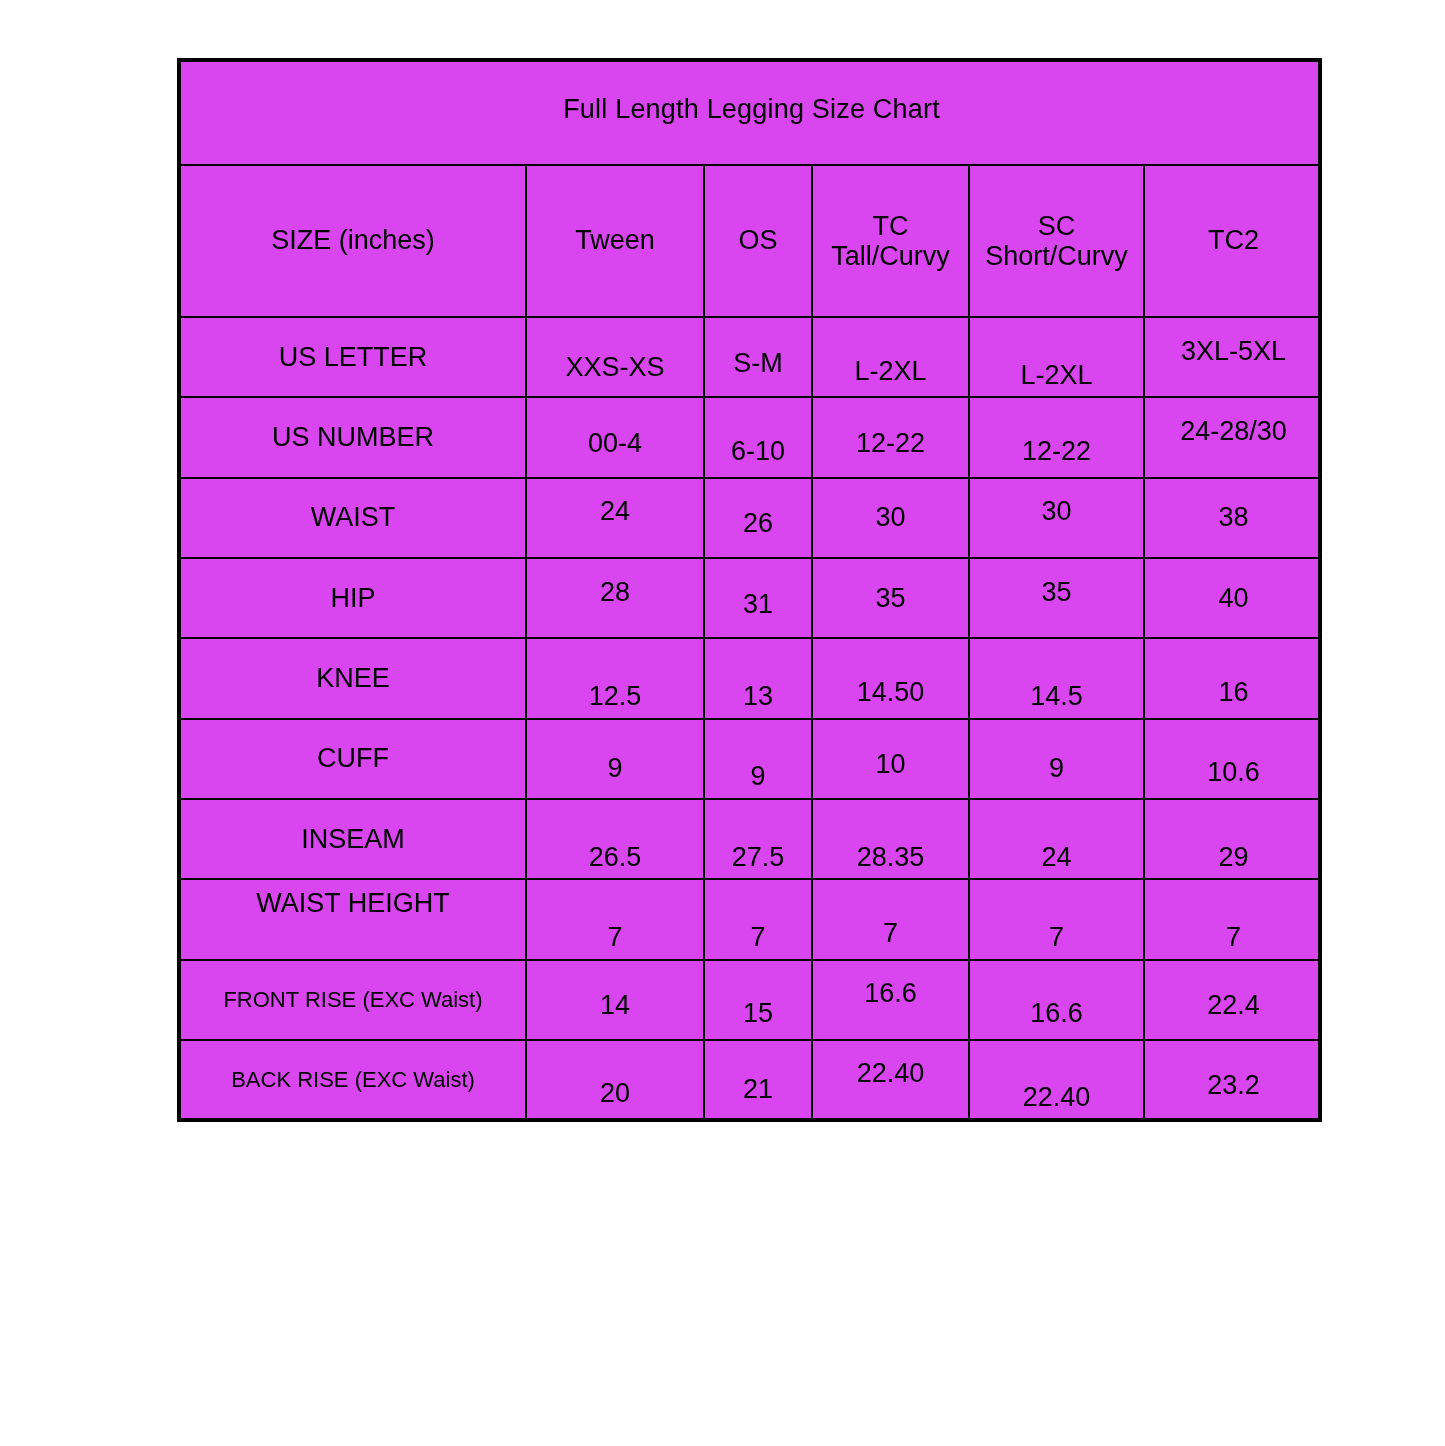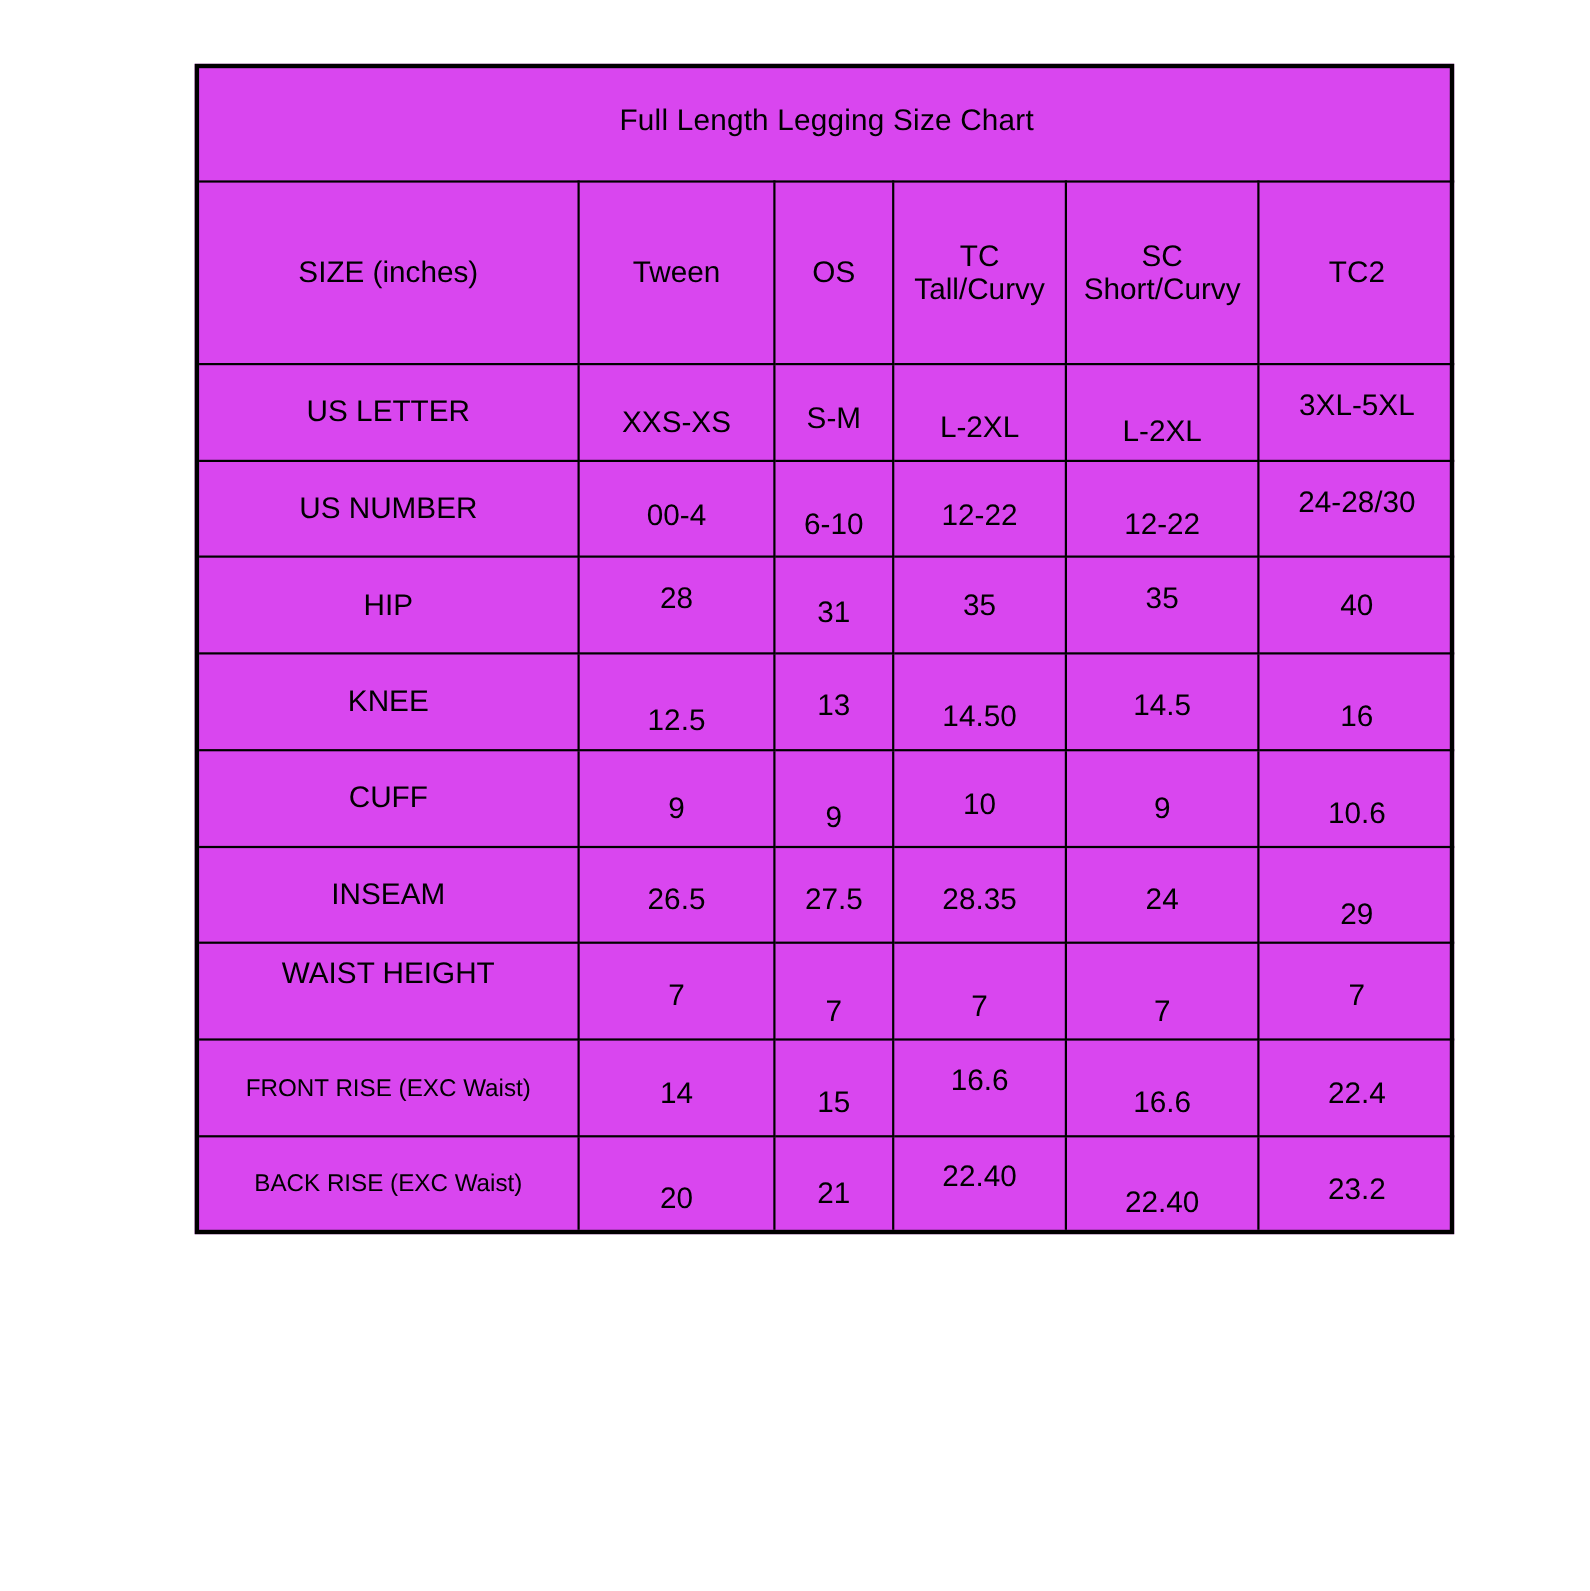--- a/index.html
+++ b/index.html
@@ -80,21 +80,21 @@
   col.c2 { width: 108px; }
   col.c3 { width: 157px; }
   col.c4 { width: 175px; }
   col.c5 { width: 178px; }
 
   
   .nudge-d6 { position: relative; top: 6px; }
   .nudge-d10 { position: relative; top: 10px; }
   .nudge-d14 { position: relative; top: 14px; }
   .nudge-d18 { position: relative; top: 18px; }
-  .nudge-d22 { position: relative; top: 4px; }
+  .nudge-d22 { position: relative; top: 18px; }
   .nudge-u6 { position: relative; top: -6px; text-align: center; }
   .nudge-u16 { position: relative; top: -16px; }
 
   .val { display: inline-block; }
 </style>
 </head>
 <body>
 
 <div class="chart-wrap">
   <table class="size-chart">
@@ -137,20 +137,28 @@
 
       <tr>
         <td class="rowlabel">US NUMBER</td>
         <td><span class="val nudge-d6">00-4</span></td>
         <td><span class="val nudge-d14">6-10</span></td>
         <td><span class="val nudge-d6">12-22</span></td>
         <td><span class="val nudge-d14">12-22</span></td>
         <td><span class="val nudge-u6">24-28/30</span></td>
       </tr>
 
+      <tr>
+        <td class="rowlabel">WAIST</td>
+        <td><span class="val nudge-u6">24</span></td>
+        <td><span class="val nudge-d6">26</span></td>
+        <td><span class="val">30</span></td>
+        <td><span class="val nudge-u6">30</span></td>
+        <td><span class="val">38</span></td>
+      </tr>
 
       <tr>
         <td class="rowlabel">HIP</td>
         <td><span class="val nudge-u6">28</span></td>
         <td><span class="val nudge-d6">31</span></td>
         <td><span class="val">35</span></td>
         <td><span class="val nudge-u6">35</span></td>
         <td><span class="val">40</span></td>
       </tr>
 

